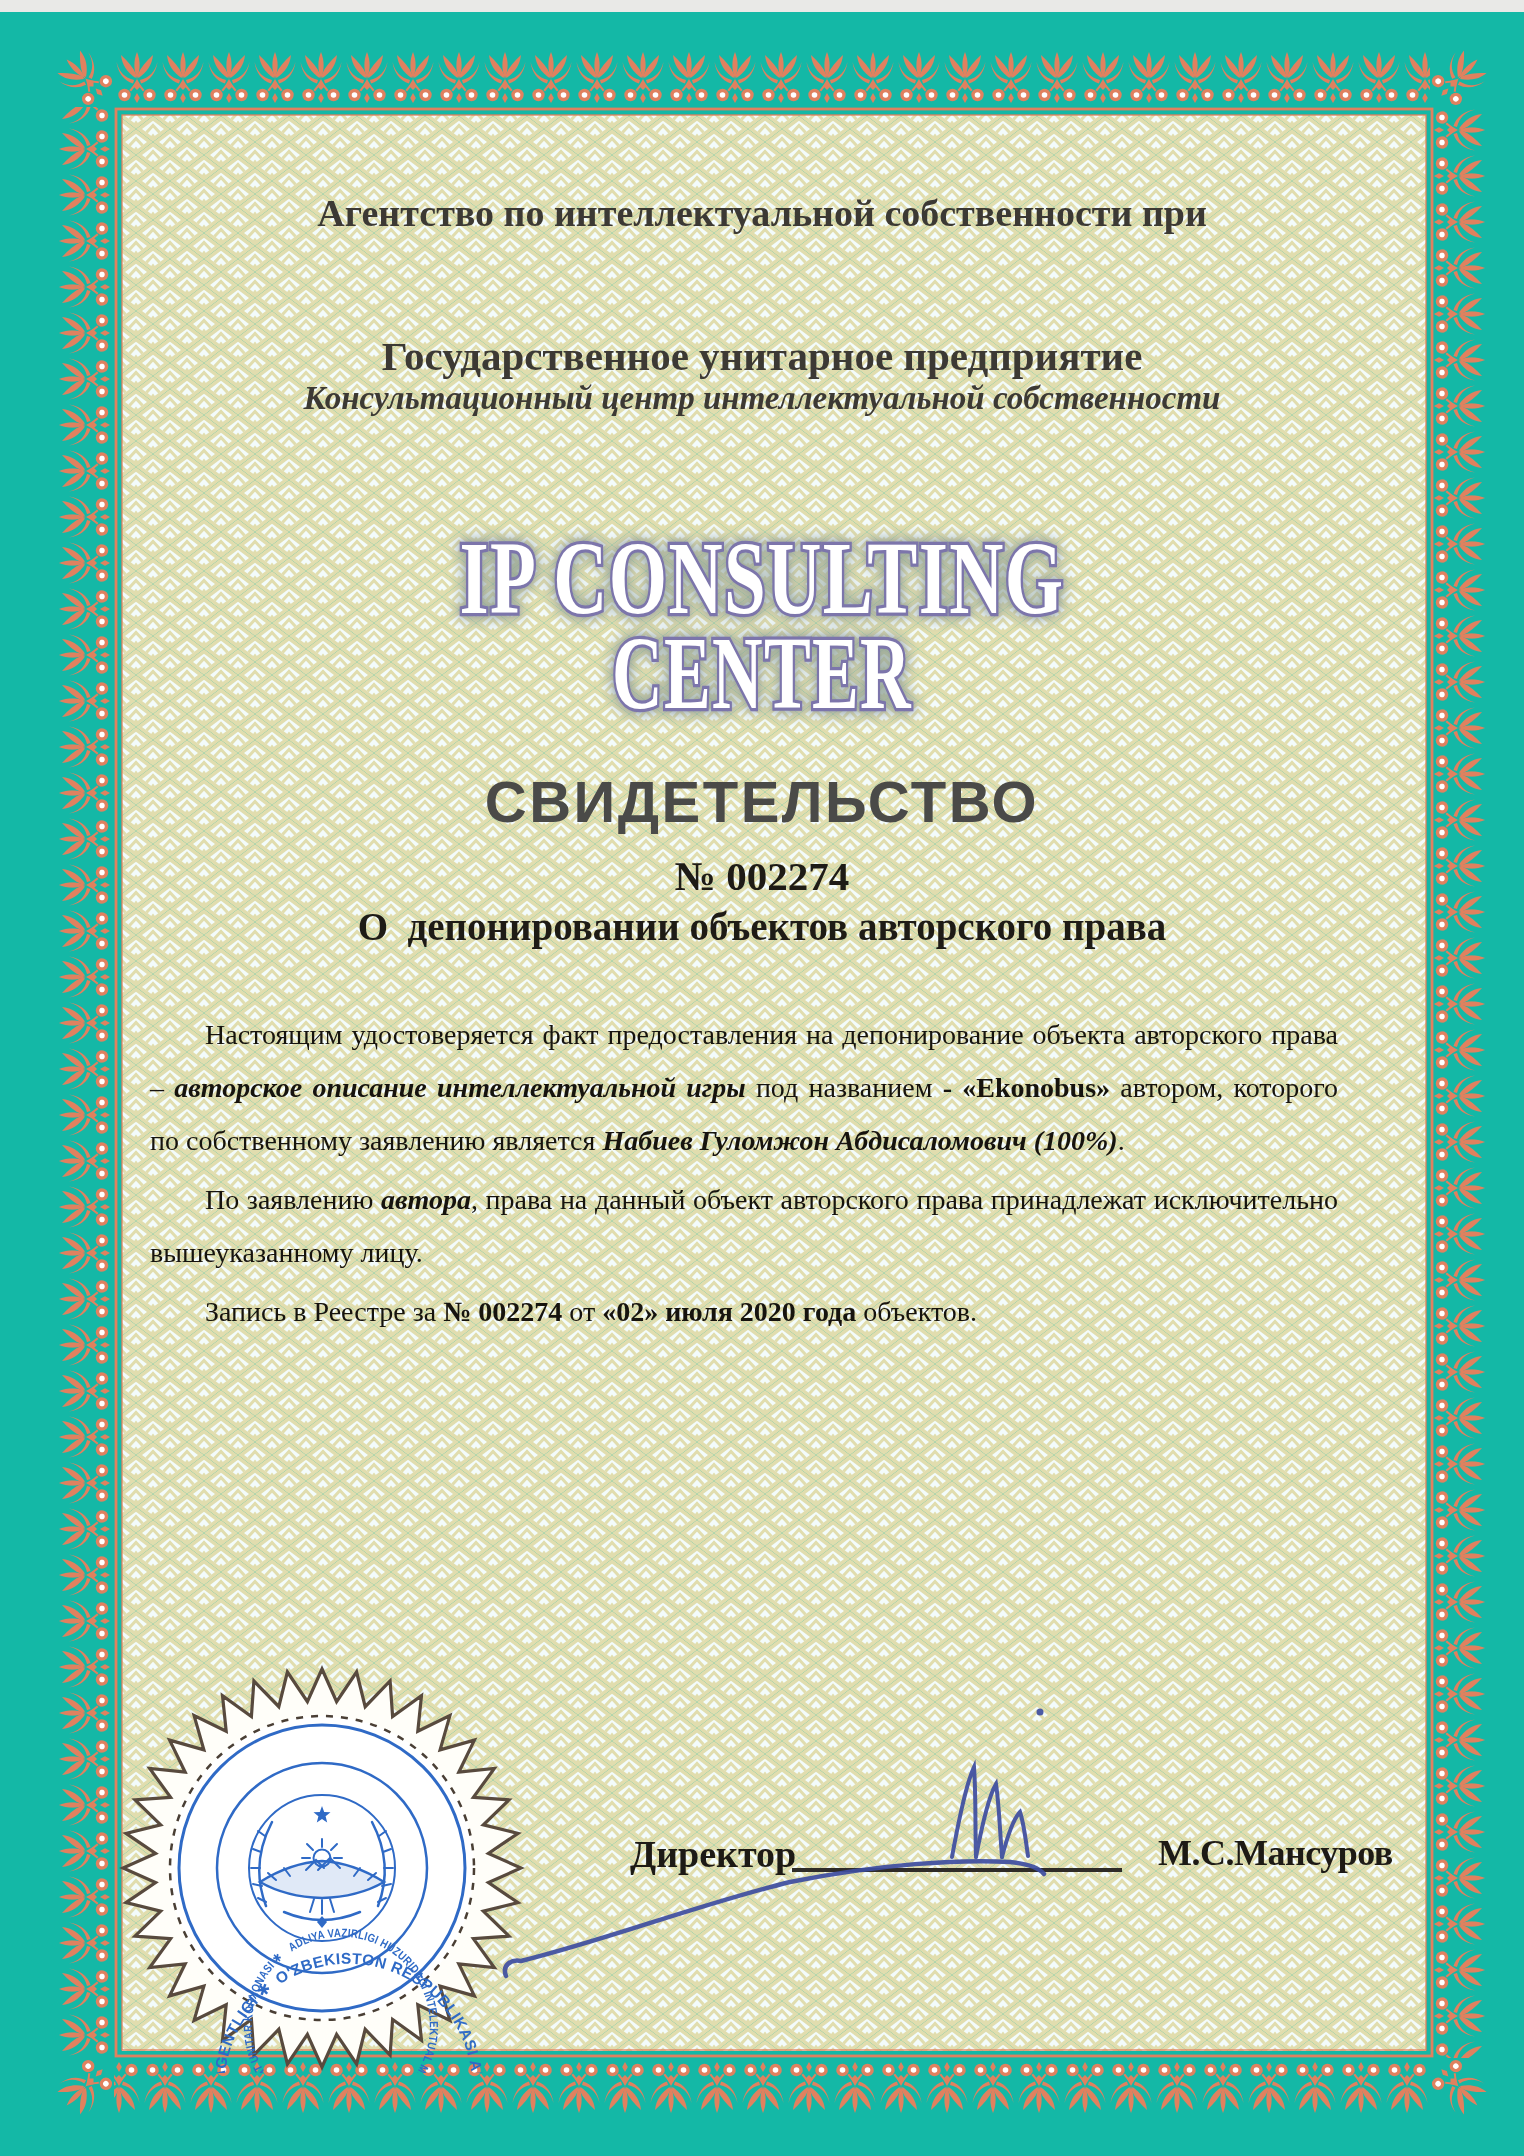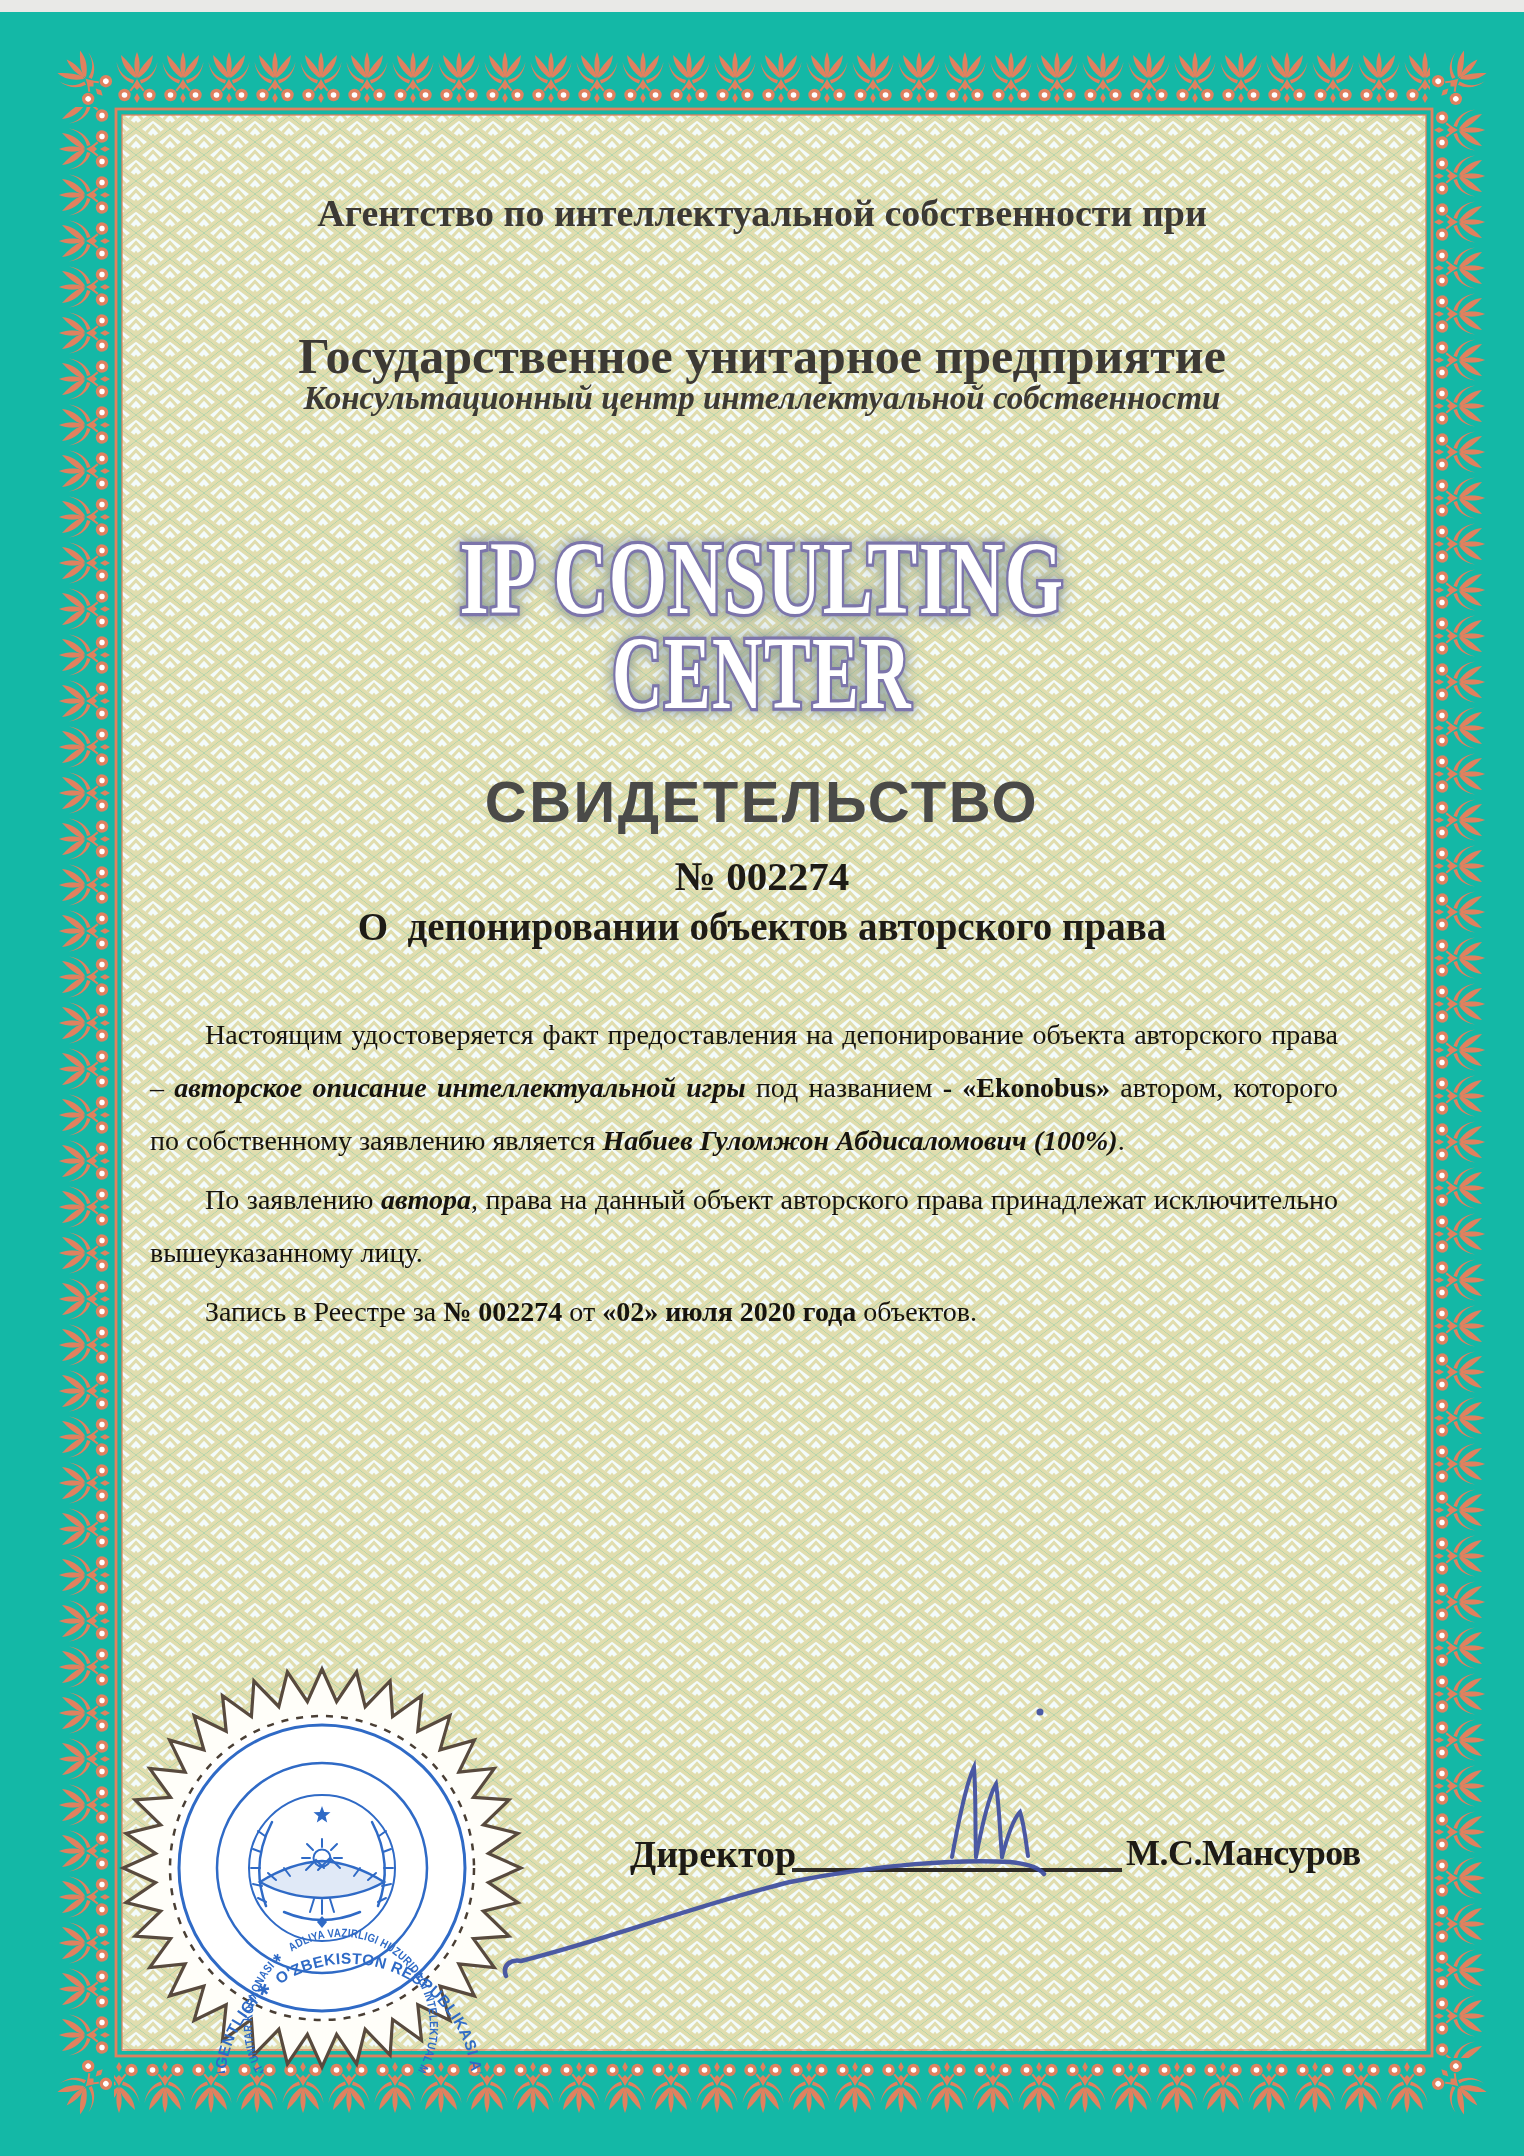--- a/index.html
+++ b/index.html
@@ -9,37 +9,37 @@
     font-family:"Liberation Serif","DejaVu Serif",serif;
   }
   .abs{position:absolute;}
   svg{display:block;}
   .center-line{
     position:absolute;left:0;width:100%;text-align:center;
     font-weight:bold;color:var(--heading-dark,#3c3934);
   }
   .agency1{top:176px;font-size:38px;line-height:51px;}
   .agency2{top:227px;font-size:38px;line-height:51px;}
-  .enterprise1{top:318px;font-size:50px;line-height:53px;}
+  .enterprise1{top:318px;font-size:41px;line-height:53px;}
   .enterprise2{top:360px;font-size:33px;line-height:53px;font-style:italic;}
   .cert-title{
     top:756px;font-family:"Liberation Sans","DejaVu Sans",sans-serif;
     font-size:58px;letter-spacing:2.5px;color:var(--title-gray,#4a4a48);
   }
   .cert-number{top:840px;font-size:41px;color:#1e1b16;}
   .cert-subject{top:892px;font-size:39px;color:#1e1b16;white-space:pre;}
   .bodytext{
     position:absolute;left:150px;top:996px;width:1188px;
     font-size:28px;line-height:53px;color:#16130e;text-align:justify;
   }
   .bodytext p{margin:0 0 6px 0;text-indent:55px;}
   .bi{font-weight:bold;font-style:italic;}
   .b{font-weight:bold;}
   .sig-role{position:absolute;left:630px;top:1820px;font-size:38px;font-weight:bold;color:#1d1a15;}
-  .sig-name{position:absolute;left:1126px;top:1820px;font-size:36px;font-weight:bold;color:#1d1a15;letter-spacing:-0.5px;}
+  .sig-name{position:absolute;left:1158px;top:1820px;font-size:36px;font-weight:bold;color:#1d1a15;letter-spacing:-0.5px;}
   .sig-line{position:absolute;left:792px;top:1856px;width:330px;height:3.5px;background:#2f2c28;}
 </style>
 </head>
 <body>
 
 <div class="page">
 
   <svg class="abs" style="left:0;top:0" width="1524" height="2156" viewBox="0 0 1524 2156">
     <defs>
 

